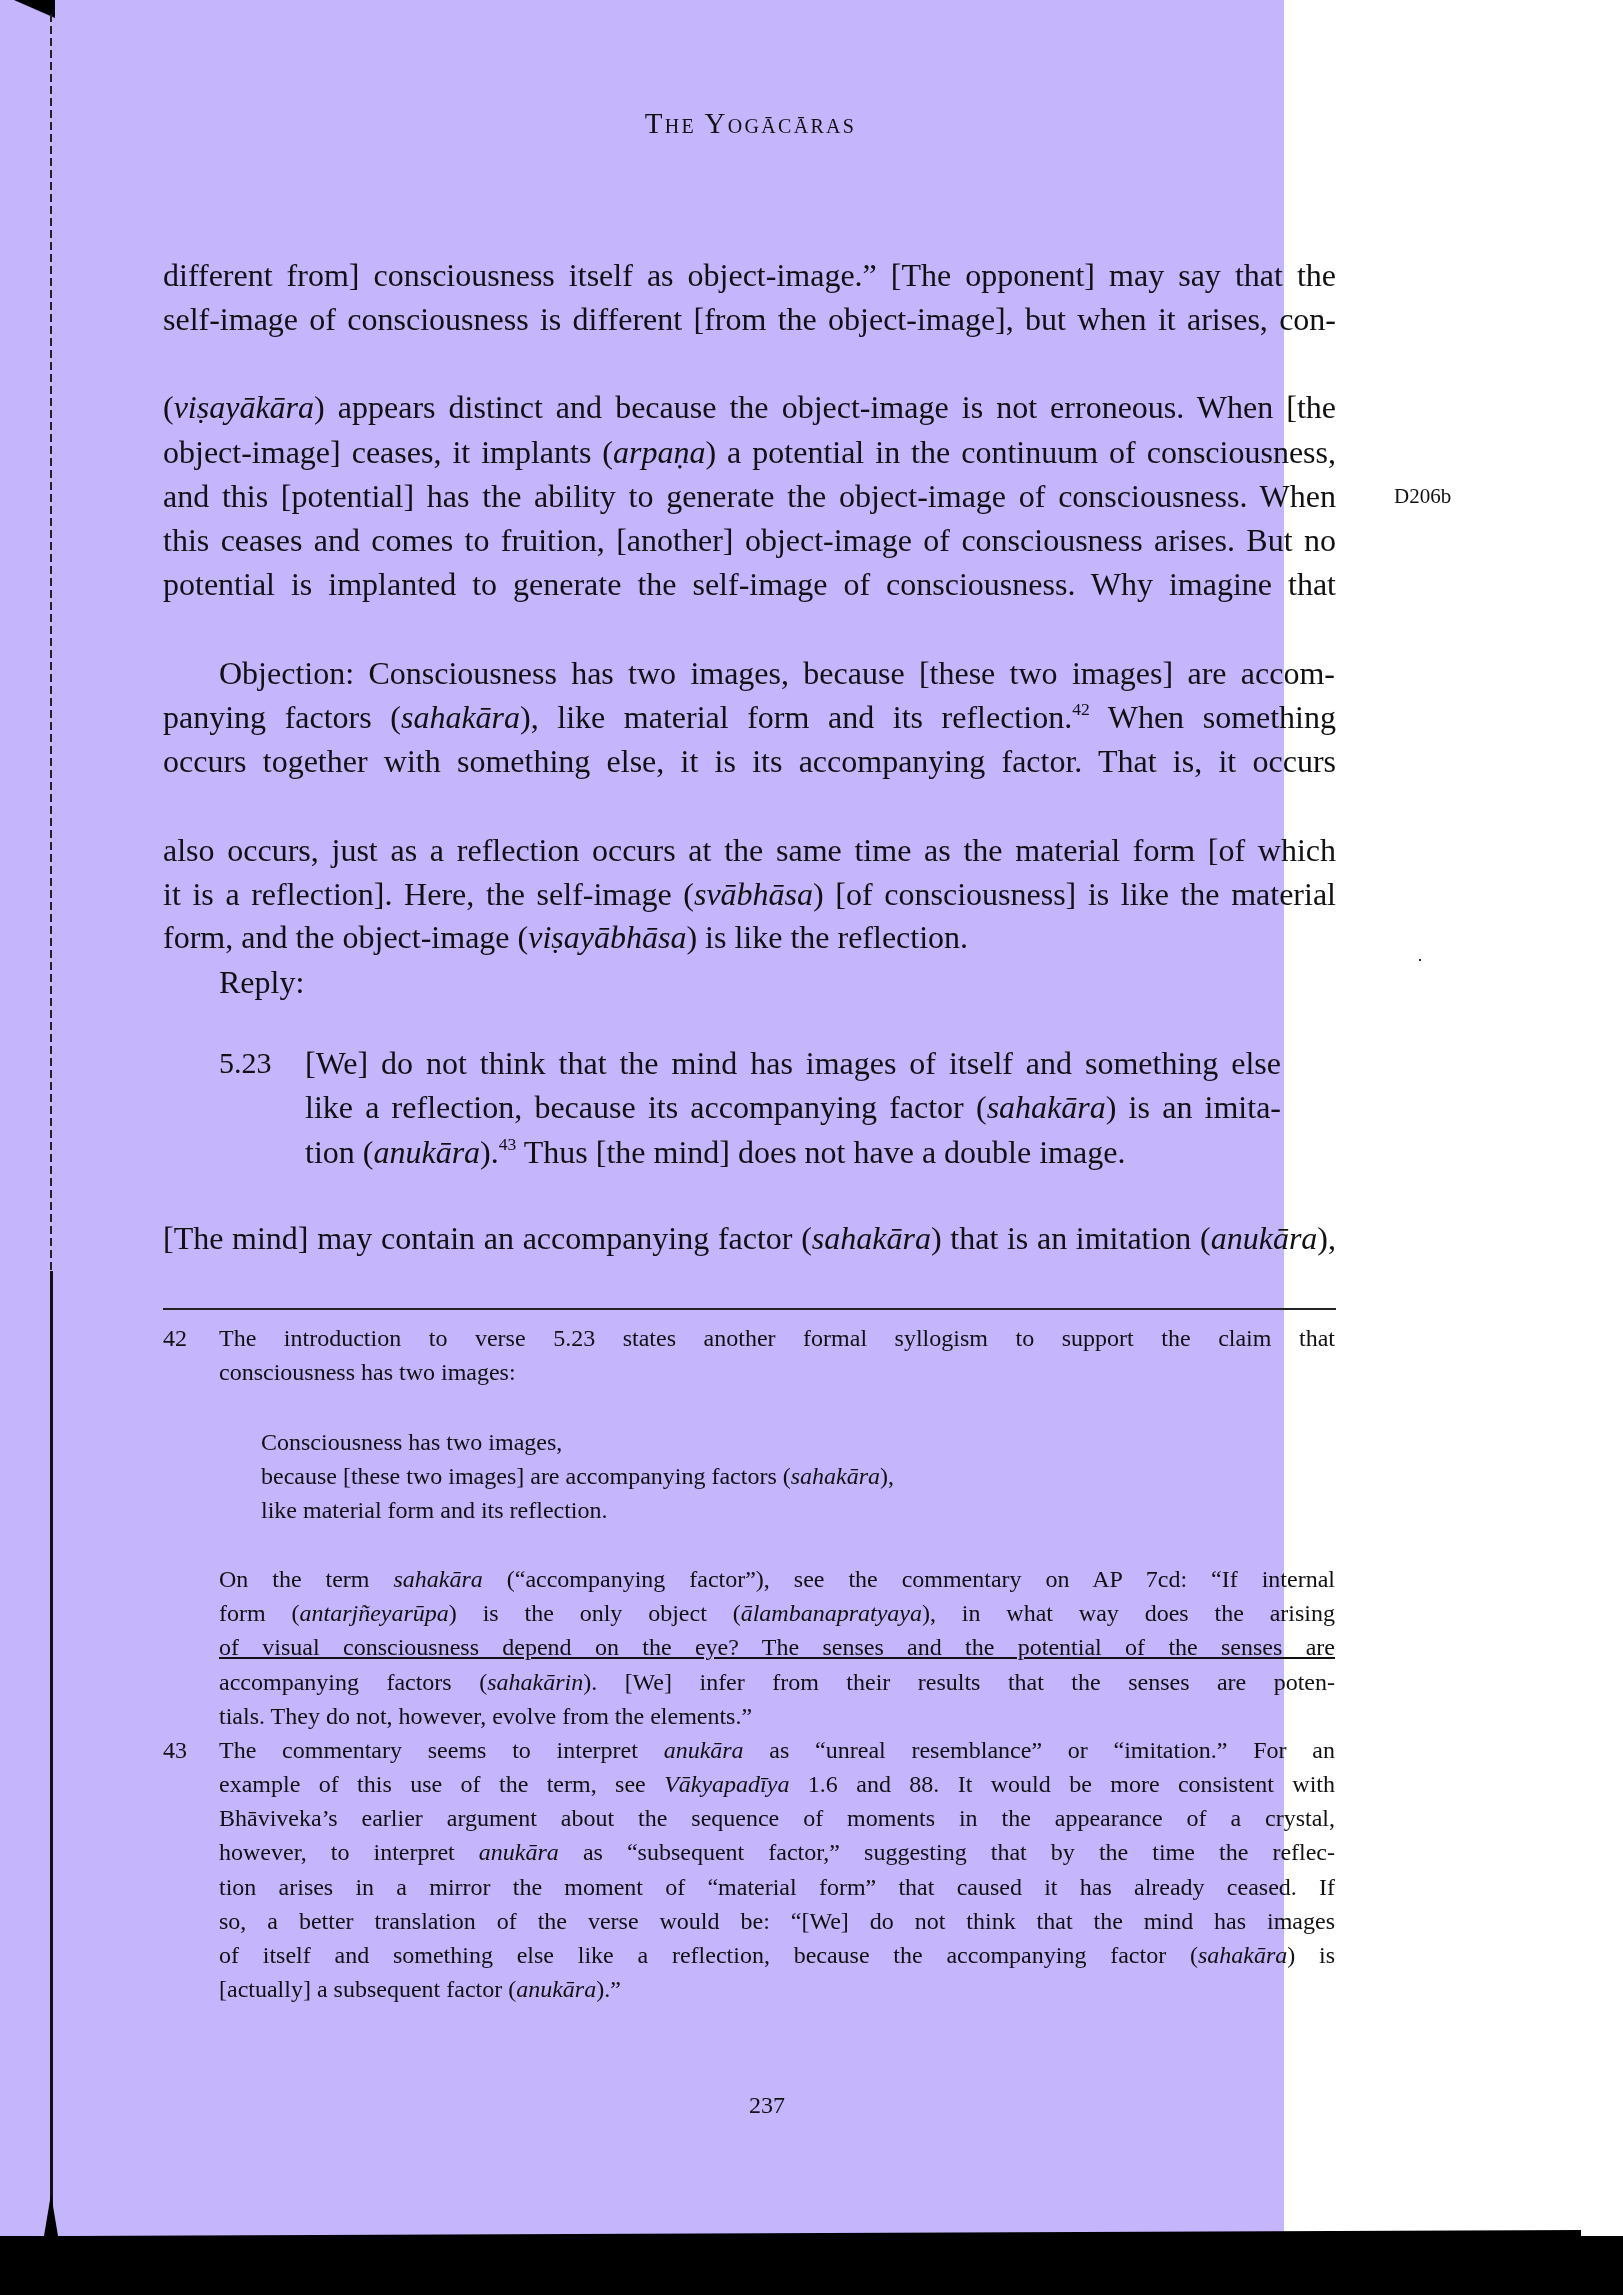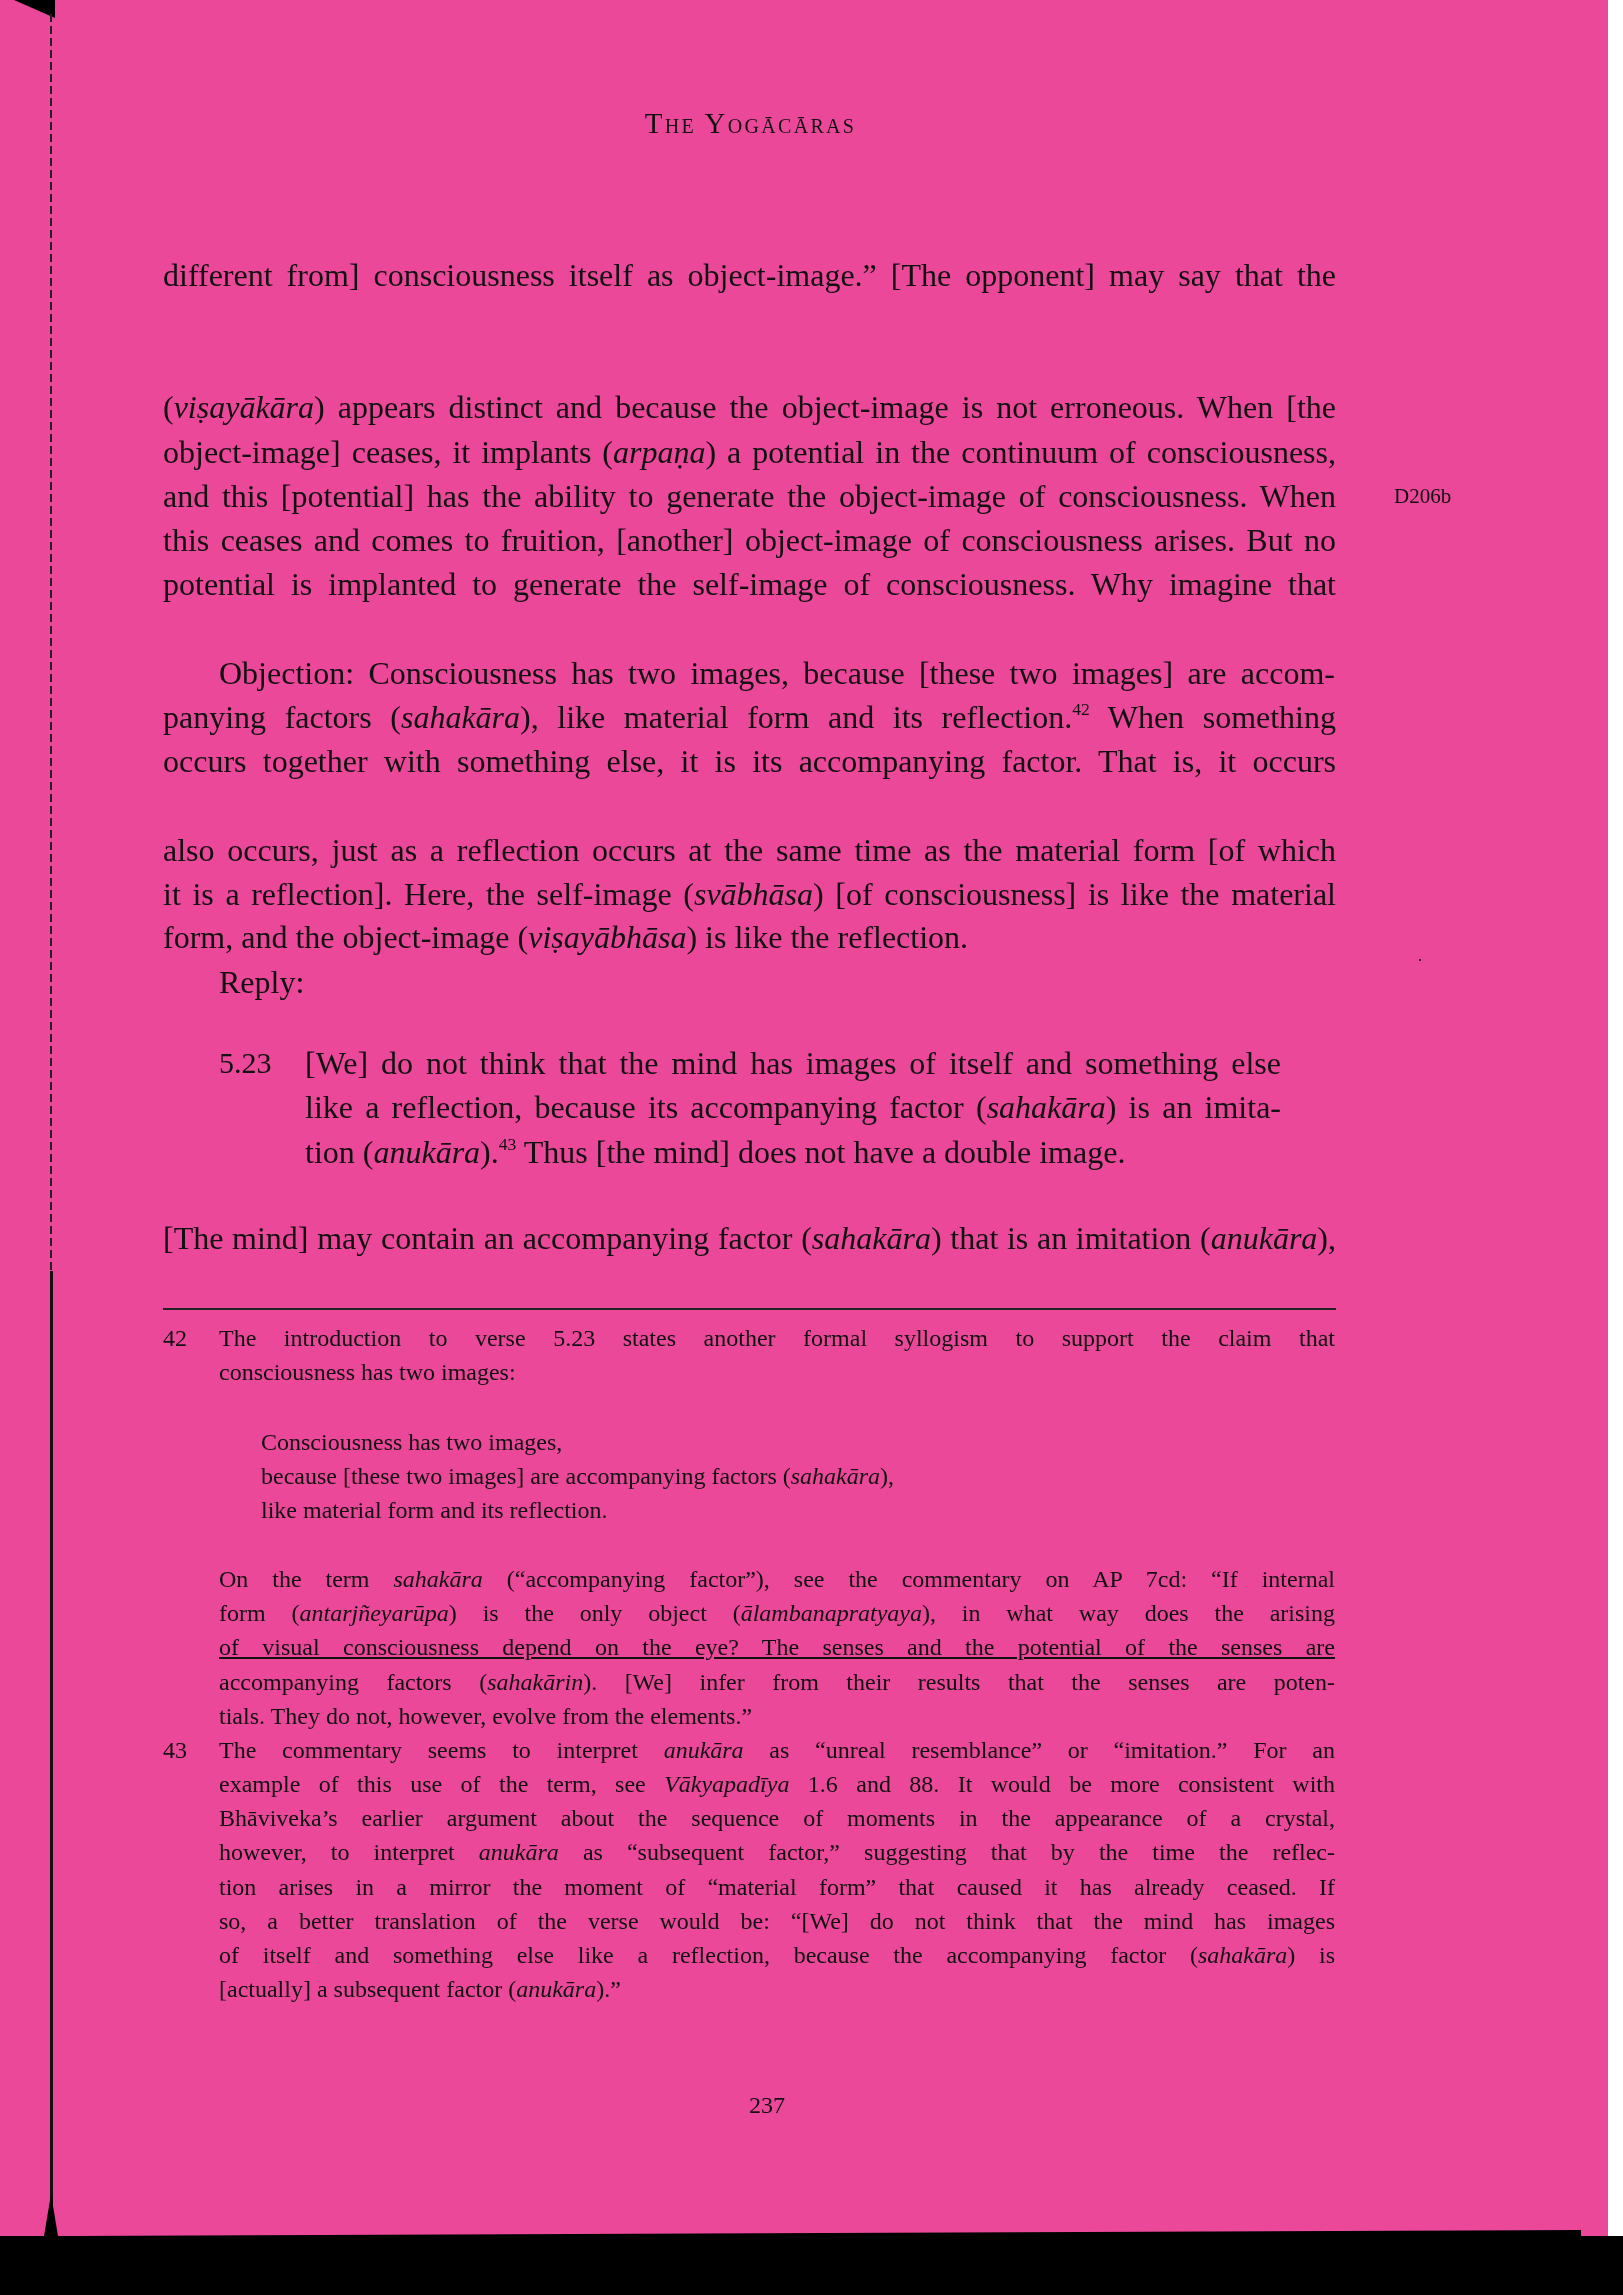--- a/index.html
+++ b/index.html
@@ -1,18 +1,18 @@
 <!DOCTYPE html>
 <html style="font-size:12px"><head>
 <meta charset="utf-8">
 <style>
   html, body { margin: 0; padding: 0; background: #ffffff; }
   body { width: 1624px; height: 2295px; position: relative; overflow: hidden;
          font-family: "Liberation Serif", "DejaVu Serif", serif; color: #111111; }
-  .page { position: absolute; left: 0; top: 0; width: 1608px; height: 2295px; background: #ec4899; }
+  .page { position: absolute; left: 0; top: 0; width: 1284px; height: 2295px; background: #c4b5fd; }
 
   
   .corner-wedge { position: absolute; left: 13.6px; top: 0; width: 0; height: 0;
                   border-top: 18px solid #000; border-left: 41px solid transparent; }
   .binding-edge { position: absolute; left: 50px; top: 13.6px; width: 2.3px; height: 2209px;
                   background: repeating-linear-gradient(#222 0 7.6px, transparent 7.6px 12px); }
   .binding-edge.solid { top: 1271px; height: 946px; width: 3px; background: #111; }
   .binding-foot { position: absolute; left: 44px; top: 2194px; width: 0; height: 0;
                   border-bottom: 42px solid #000; border-left: 7.6px solid transparent; border-right: 7.6px solid transparent; }
   .bottom-bar { position: absolute; left: 0; top: 2236px; width: 1624px; height: 60px; background: #000; }
@@ -67,20 +67,21 @@
   <div class="fn-num" style="top:1321px;">42</div>
   <div></div>
   <div></div>
   <div></div>
 
   <div class="fn-num" style="top:1733px;">43</div>
   <div></div>
 
   <div class="page-number">237</div>
 <div class="line body-line" style="left: 163px; top: 253px; width: 1173px;"><span>different from] consciousness itself as object-image.” [The opponent] may say that the</span></div>
+    <div class="line body-line" style="left: 163px; top: 297px; width: 1173px;"><span>self-image of consciousness is different [from the object-image], but when it arises, con-</span></div>
     <div class="line body-line" style="left: 163px; top: 385px; width: 1173px;"><span>(</span><i>viṣayākāra</i><span>) appears distinct and because the object-image is not erroneous. When [the</span></div>
     <div class="line body-line" style="left: 163px; top: 430px; width: 1173px;"><span>object-image] ceases, it implants (</span><i>arpaṇa</i><span>) a potential in the continuum of consciousness,</span></div>
     <div class="line body-line" style="left: 163px; top: 474px; width: 1173px;"><span>and this [potential] has the ability to generate the object-image of consciousness. When</span></div>
     <div class="line body-line" style="left: 163px; top: 518px; width: 1173px;"><span>this ceases and comes to fruition, [another] object-image of consciousness arises. But no</span></div>
     <div class="line body-line" style="left: 163px; top: 562px; width: 1173px;"><span>potential is implanted to generate the self-image of consciousness. Why imagine that</span></div>
     <div class="line body-line" style="left: 219px; top: 651px; width: 1116px;"><span>Objection: Consciousness has two images, because [these two images] are accom-</span></div>
     <div class="line body-line" style="left: 163px; top: 695px; width: 1173px;"><span>panying factors (</span><i>sahakāra</i><span>), like material form and its reflection.</span><sup>42</sup><span> When something</span></div>
     <div class="line body-line" style="left: 163px; top: 739px; width: 1173px;"><span>occurs together with something else, it is its accompanying factor. That is, it occurs</span></div>
     <div class="line body-line" style="left: 163px; top: 828px; width: 1173px;"><span>also occurs, just as a reflection occurs at the same time as the material form [of which</span></div>
     <div class="line body-line" style="left: 163px; top: 872px; width: 1173px;"><span>it is a reflection]. Here, the self-image (</span><i>svābhāsa</i><span>) [of consciousness] is like the material</span></div>

